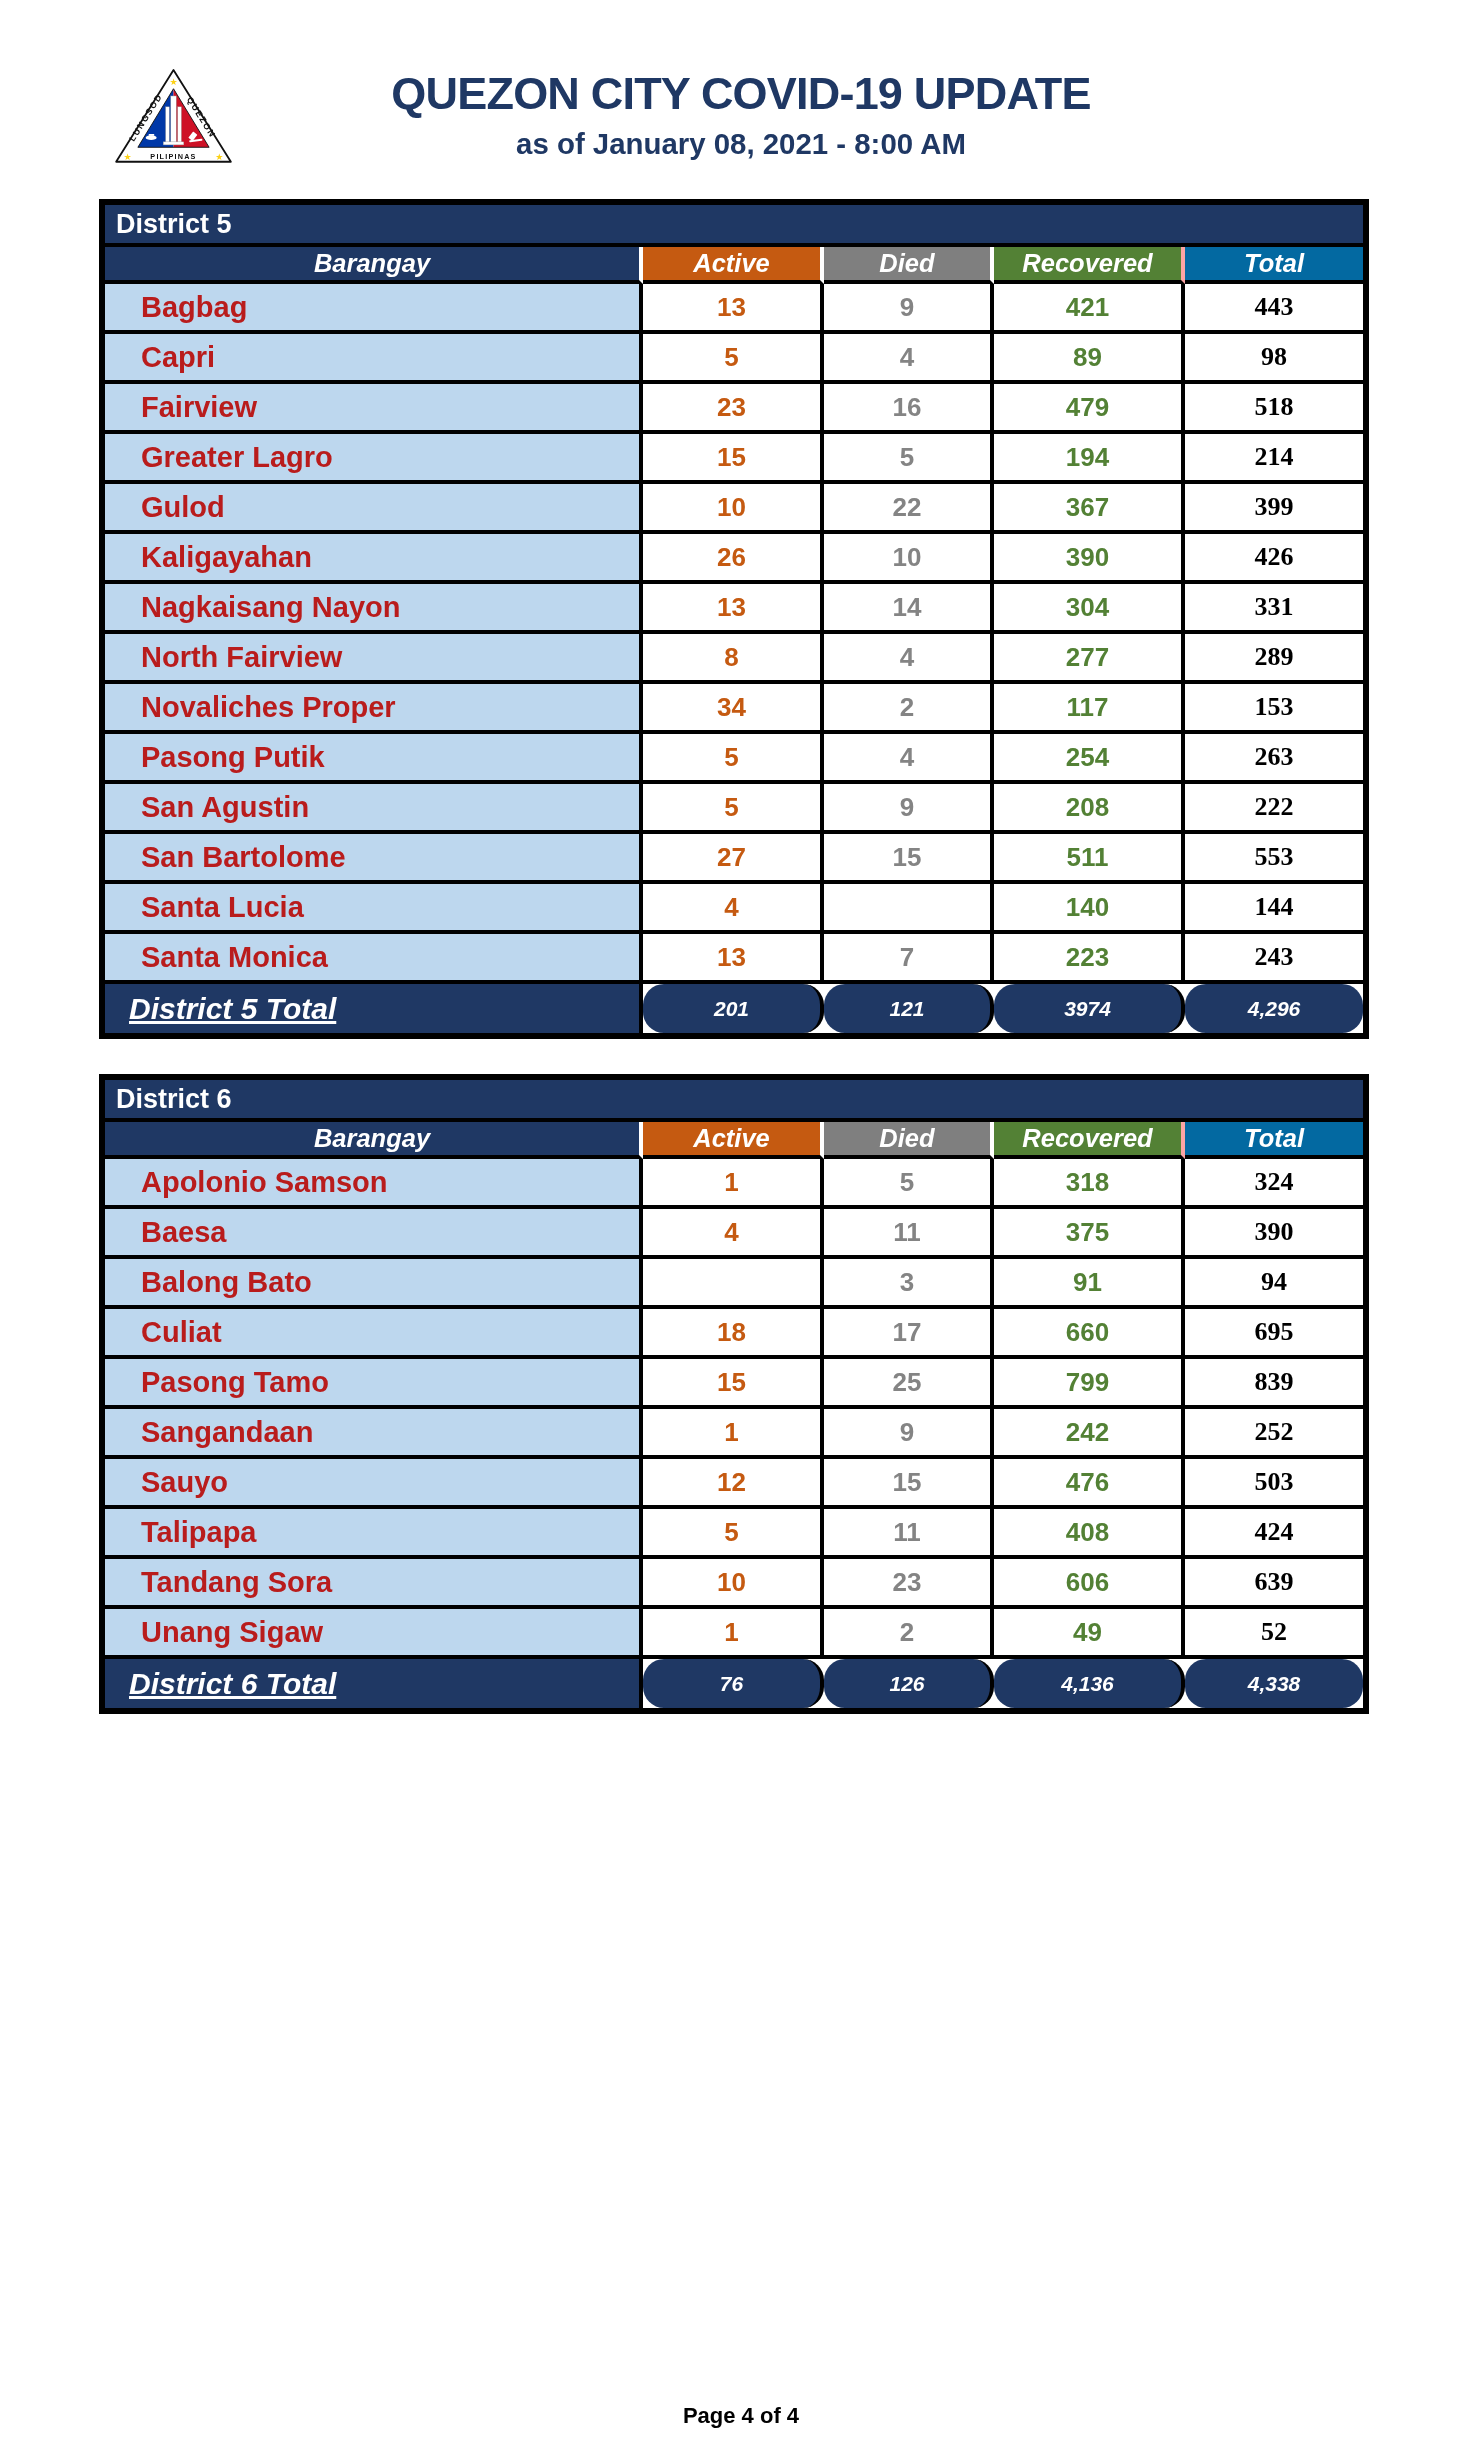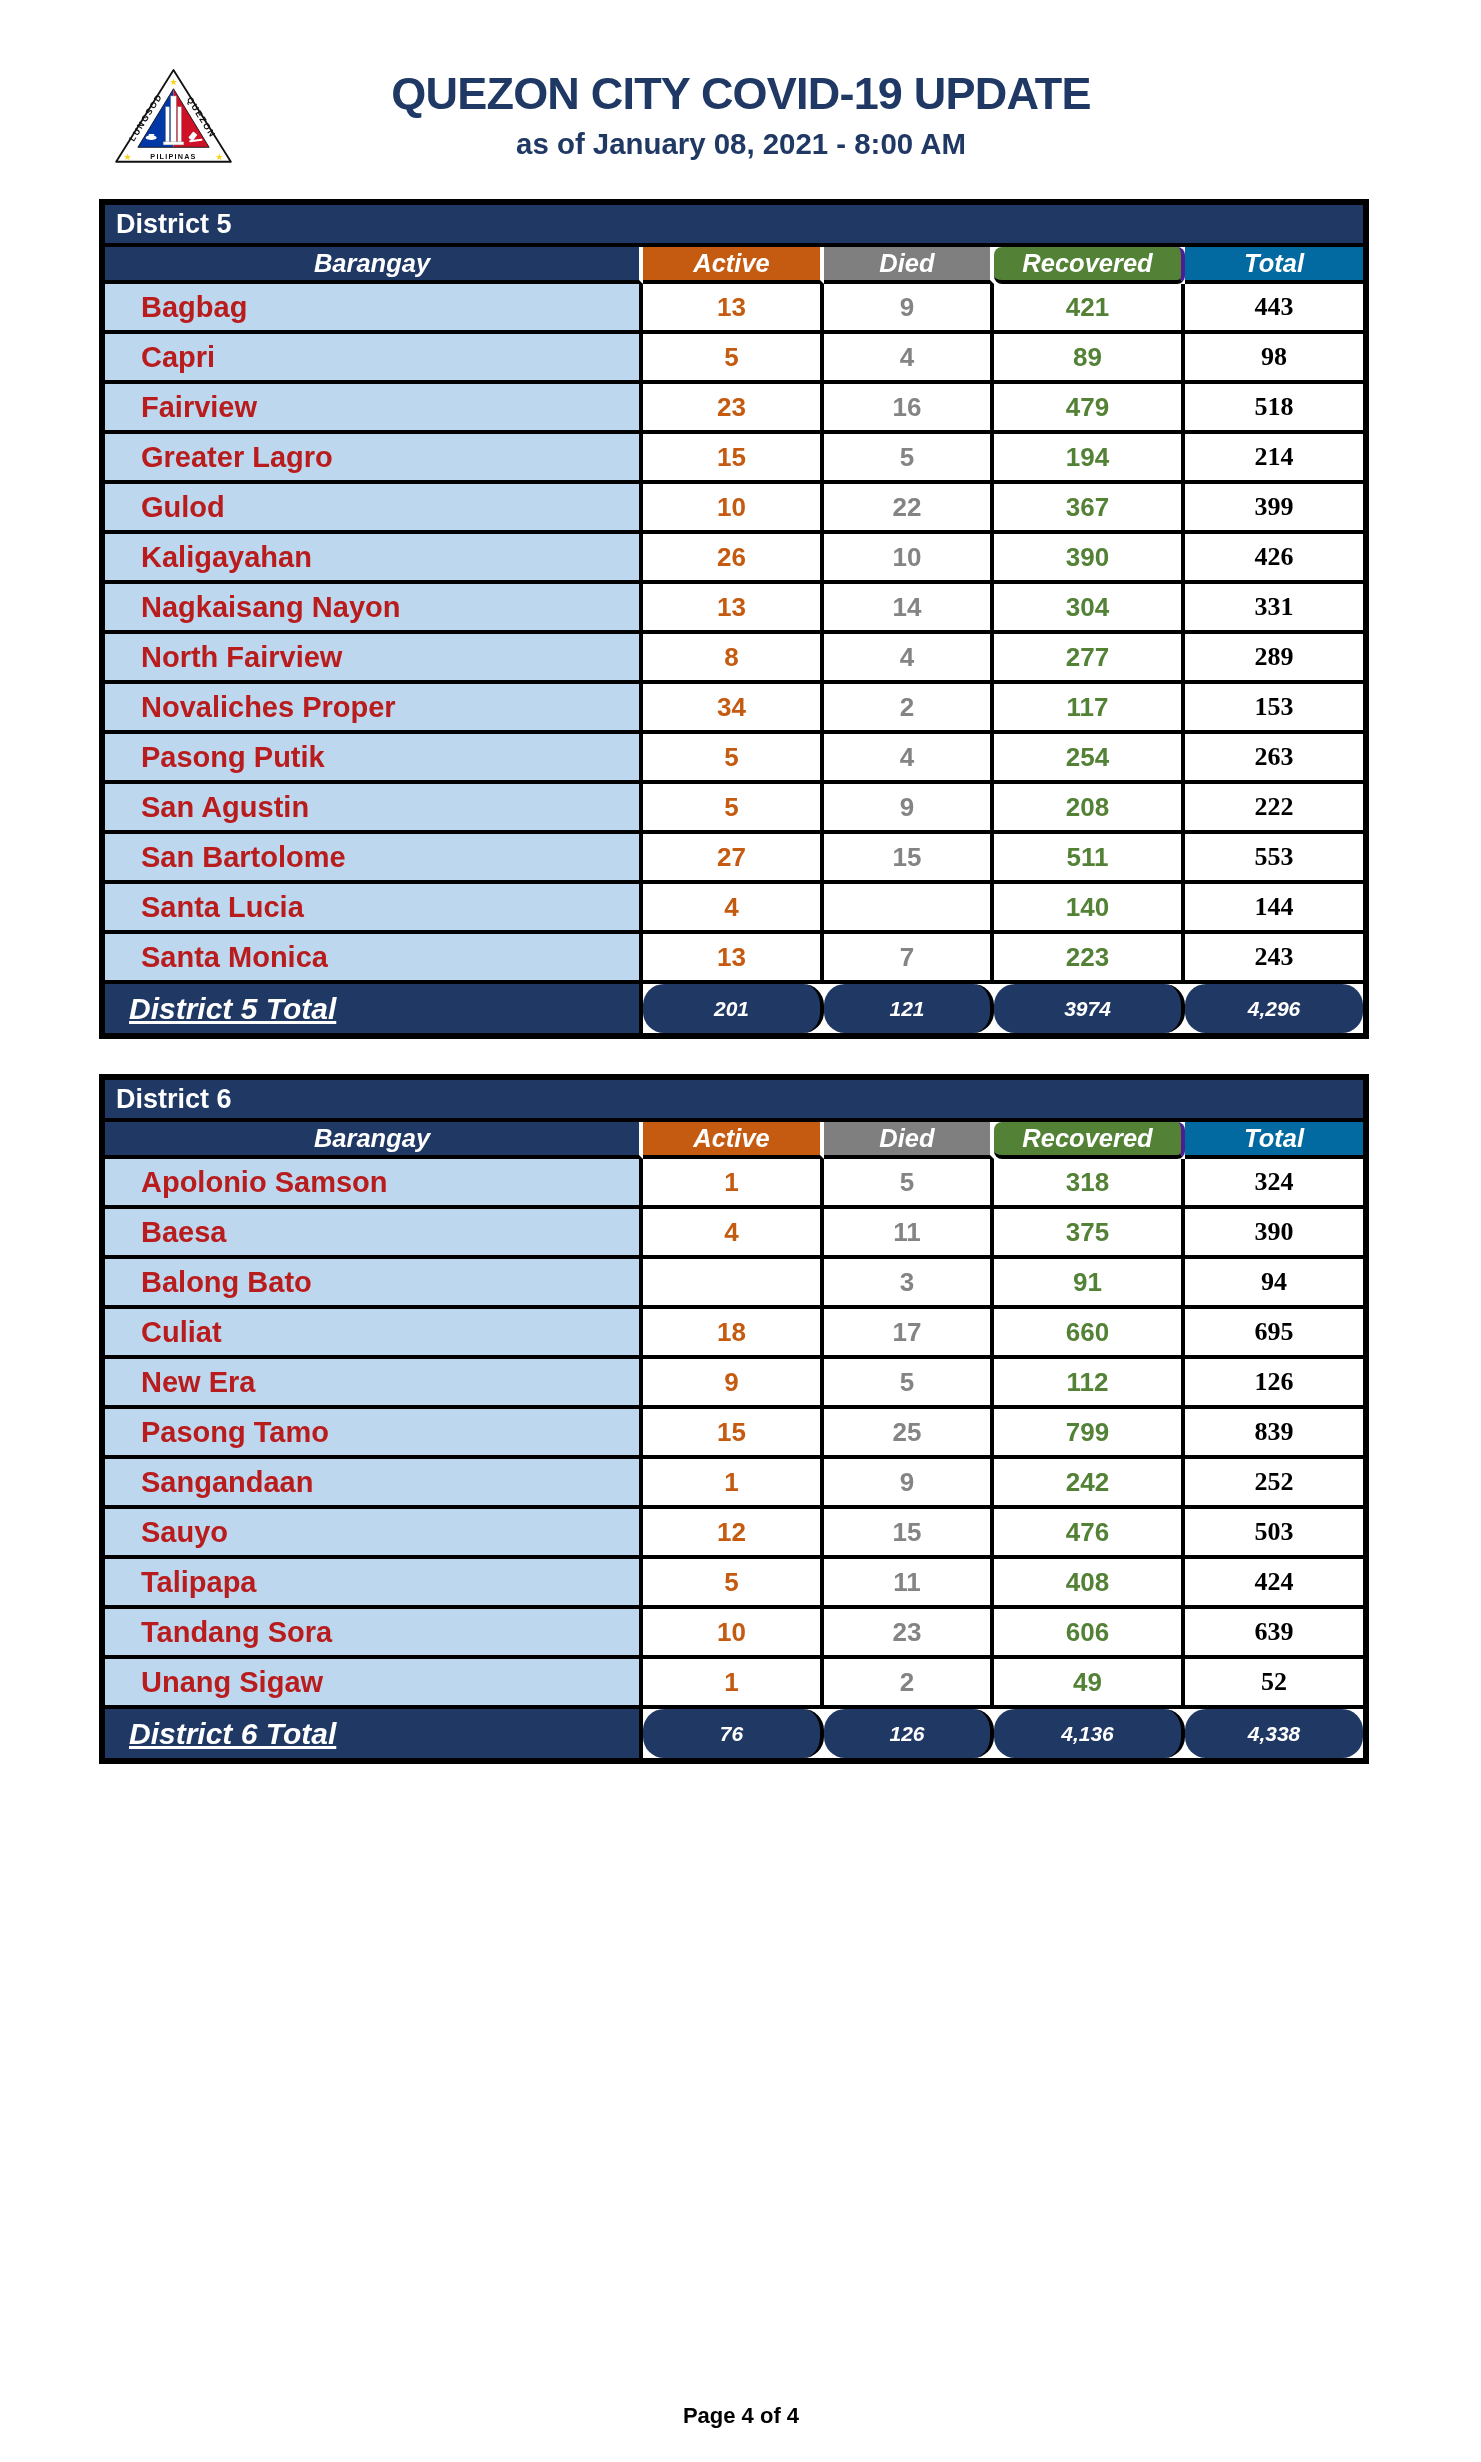--- a/index.html
+++ b/index.html
@@ -71,21 +71,21 @@
     border-bottom: 4px solid #000;
     font-style: italic;
     font-weight: bold;
     font-size: 25.5px;
     color: #ffffff;
     text-align: center;
   }
   .h-barangay  { background: var(--navy);   border-right: 4px solid #fff; }
   .h-active    { background: var(--orange); border-right: 4px solid #fff; }
   .h-died      { background: var(--gray);   border-right: 4px solid #fff; }
-  .h-recovered { background: var(--green);  border-right: 4px solid #4c1d95; border-radius: 8px; }
+  .h-recovered { background: var(--green);  border-right: 4px solid #fca5a5; }
   .h-total     { background: #0369a1; }
 
   .data-row td {
     height: 50px;
     border-bottom: 4px solid #000;
     border-right: 4px solid #000;
     font-weight: bold;
     vertical-align: middle;
   }
   .data-row td:last-child { border-right: none; font-family: Liberation Serif, serif; }
@@ -358,27 +358,20 @@
   </tr>
 
   <tr class="data-row">
     <td class="barangay">Culiat</td>
     <td class="num active-num">18</td>
     <td class="num died-num">17</td>
     <td class="num recovered-num">660</td>
     <td class="num total-num">695</td>
   </tr>
 
-  <tr class="data-row">
-    <td class="barangay">New Era</td>
-    <td class="num active-num">9</td>
-    <td class="num died-num">5</td>
-    <td class="num recovered-num">112</td>
-    <td class="num total-num">126</td>
-  </tr>
 
   <tr class="data-row">
     <td class="barangay">Pasong Tamo</td>
     <td class="num active-num">15</td>
     <td class="num died-num">25</td>
     <td class="num recovered-num">799</td>
     <td class="num total-num">839</td>
   </tr>
 
   <tr class="data-row">

